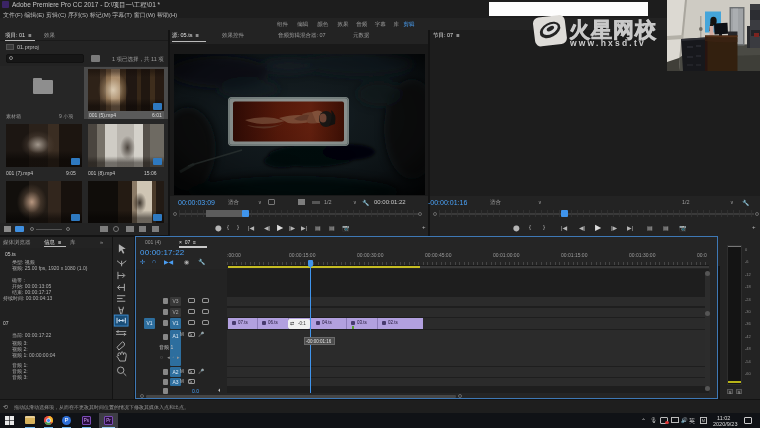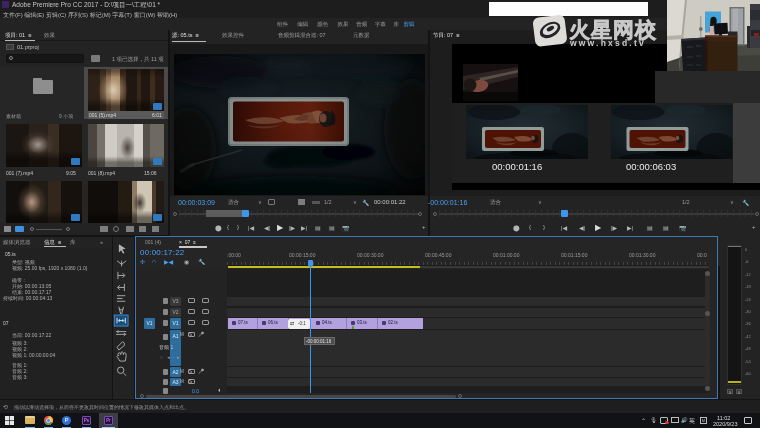--- a/index.html
+++ b/index.html
@@ -254,45 +254,20 @@
       <div class="abs tico" style="left:131px;top:28px;">▶|</div>
       <div class="abs tico" style="left:145px;top:28px;">▤</div>
       <div class="abs tico" style="left:159px;top:28px;">▤</div>
       <div class="abs tico" style="left:172px;top:28px;">📷</div>
       <div class="abs tico" style="left:252px;top:28px;">+</div>
     </div>
   </div>
   <div id="program" class="abs panel">
     <div class="abs" style="left:3px;top:2px;font-size:5.5px;color:#e0e0e0;">节目: 07&nbsp;&nbsp;≡</div>
 
-    <div class="abs" style="left:22px;top:14px;width:308px;height:146px;background:#000;overflow:hidden;">
-
-      <svg class="abs" style="left:11px;top:20px;" width="55" height="37" viewBox="0 0 55 37">
-        <rect width="55" height="37" fill="#171010"></rect>
-        <path d="M0,12 L55,3 L55,13 L0,26 Z" fill="#2e2522"></path>
-        <path d="M16,14 L55,6 L55,8.5 L18,17 Z" fill="#59504a"></path>
-        <ellipse cx="16" cy="22" rx="9.5" ry="6" fill="#7e4a40" transform="rotate(-12 16 22)"></ellipse>
-        <ellipse cx="7" cy="21" rx="6.5" ry="6.5" fill="#1c1715"></ellipse>
-        <rect x="0" y="28" width="55" height="9" fill="#0b0808"></rect>
-      </svg>
-
-      <div class="abs" style="left:203px;top:27px;width:105px;height:32px;background:#282828;"></div>
-
-      <div class="abs" style="left:0;top:59px;width:308px;height:80px;background:#1f1f1f;">
-        <svg class="abs" style="left:14px;top:2px;" width="122" height="54" viewBox="0 0 122 54">
-            <use href="#minitub"></use>
-          </svg>
-        <svg class="abs" style="left:158px;top:2px;" width="123" height="54" viewBox="0 0 122 54">
-            <use href="#minitub"></use>
-          </svg>
-        <div class="abs" style="left:40px;top:58px;font-size:9.5px;color:#ececec;">00:00:01:16</div>
-        <div class="abs" style="left:174px;top:58px;font-size:9.5px;color:#ececec;">00:00:06:03</div>
-        <div class="abs" style="left:281px;top:0;width:27px;height:80px;background:#3c3c3c;"></div>
-      </div>
-    </div>
 
     <div class="abs" style="left:0;top:166px;width:330px;height:70px;background:#232323;">
       <div class="abs blue" style="left:-2px;top:3px;font-size:7px;">-00:00:01:16</div>
       <div class="abs txt" style="left:60px;top:3px;font-size:5.5px;">适合</div>
       <div class="abs txt" style="left:108px;top:3px;font-size:5px;">∨</div>
       <div class="abs txt" style="left:252px;top:3px;font-size:5.5px;">1/2</div>
       <div class="abs txt" style="left:300px;top:3px;font-size:5px;">∨</div>
       <div class="abs" style="left:312px;top:3px;font-size:6px;color:#aaa;">🔧</div>
 
       <div class="abs" style="left:3px;top:16px;width:4px;height:4px;border:1px solid #666;border-radius:50%;"></div>

